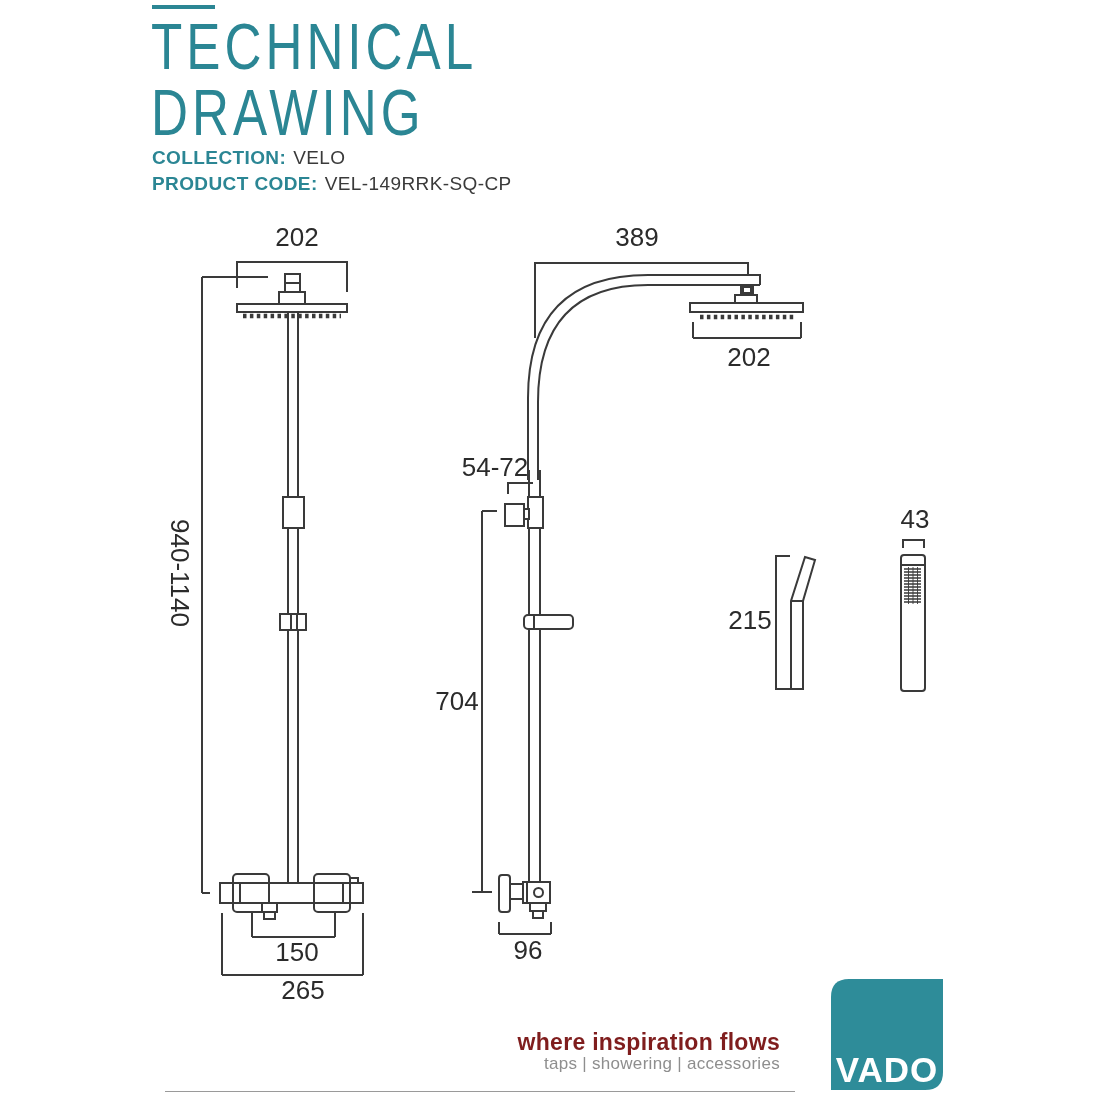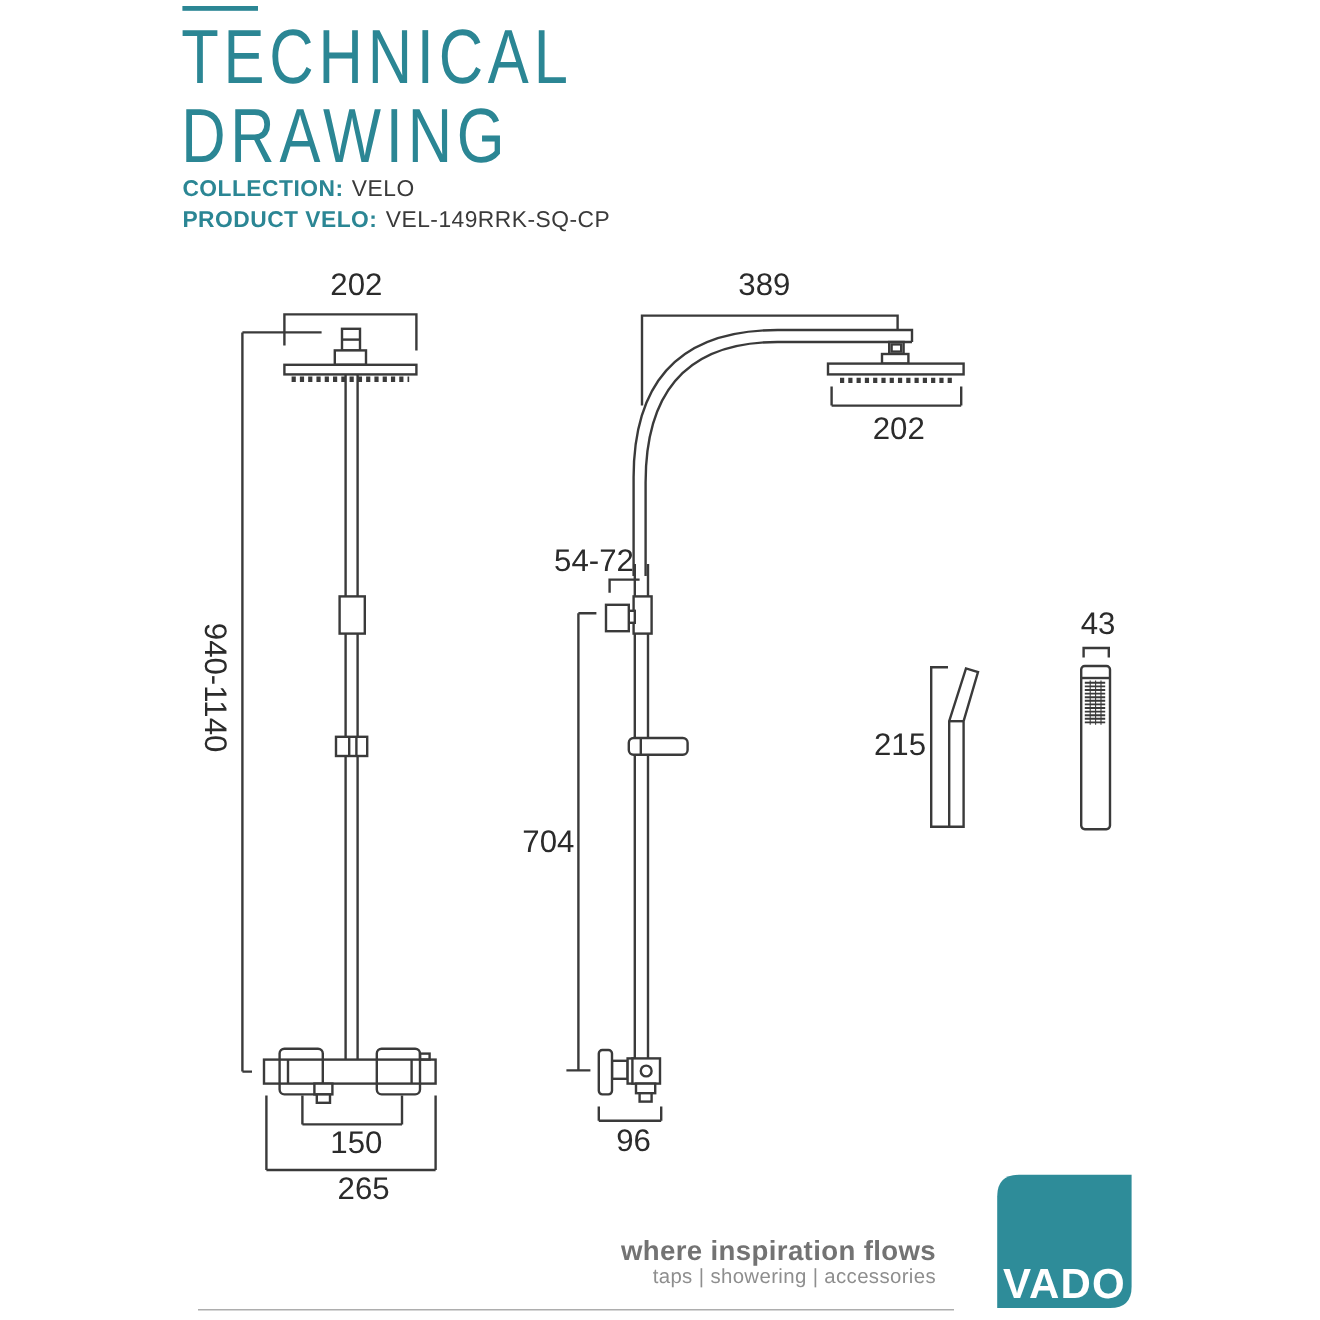--- a/index.html
+++ b/index.html
@@ -21,36 +21,36 @@
   .meta-label{font-weight:bold;color:var(--accent);margin-right:7px;}
   .stage{position:absolute;left:0;top:0;}
   .ln{fill:none;stroke:var(--line);stroke-width:2;}
   .lnf{fill:#fff;stroke:var(--line);stroke-width:2;}
   .noz{fill:none;stroke:var(--line);stroke-width:4.5;stroke-dasharray:3.5 3.4;}
   .mesh{fill:none;stroke:var(--line);stroke-width:1.6;}
   .mesh-v{fill:none;stroke:var(--line);stroke-width:.9;}
   text.dim{font-family:"Liberation Sans",sans-serif;font-size:26px;fill:var(--ink);text-anchor:middle;}
   text.brand{font-family:"Liberation Sans",sans-serif;font-size:35px;font-weight:bold;fill:#fff;
     text-anchor:middle;letter-spacing:1px;}
-  .tagline{position:absolute;right:320px;top:1029px;font-size:23px;font-weight:bold;color:#737373;letter-spacing:.3px;}
+  .tagline{position:absolute;right:320px;top:1029px;font-size:23px;font-weight:bold;color:#7f1d1d;letter-spacing:.3px;}
   .cats{position:absolute;right:320px;top:1054px;font-size:17px;color:var(--muted);letter-spacing:.3px;text-align:center;}
   .footer-rule{position:absolute;left:165px;top:1091px;width:630px;border-top:1.5px solid #9a9a9a;}
 </style>
 </head>
 <body>
 
 <div class="title-rule"></div>
 <div class="title-line title-1">TECHNICAL</div>
 <div class="title-line title-2">DRAWING</div>
 
 <div class="meta-row meta-1">
   <span class="meta-label">COLLECTION:</span><span>VELO</span>
 </div>
 <div class="meta-row meta-2">
-  <span class="meta-label">PRODUCT VELO:</span><span>VEL-149RRK-SQ-CP</span>
+  <span class="meta-label">PRODUCT CODE:</span><span>VEL-149RRK-SQ-CP</span>
 </div>
 
 <svg class="stage" width="1100" height="1100" viewBox="0 0 1100 1100">
 
   <g>
 
     <path class="ln" d="M237,288 L237,262 L347,262 L347,292"></path>
     <text class="dim" x="297" y="246">202</text>
 
     <path class="ln" d="M202,277 H268 M202,277 V893 M202,893 H210"></path>

